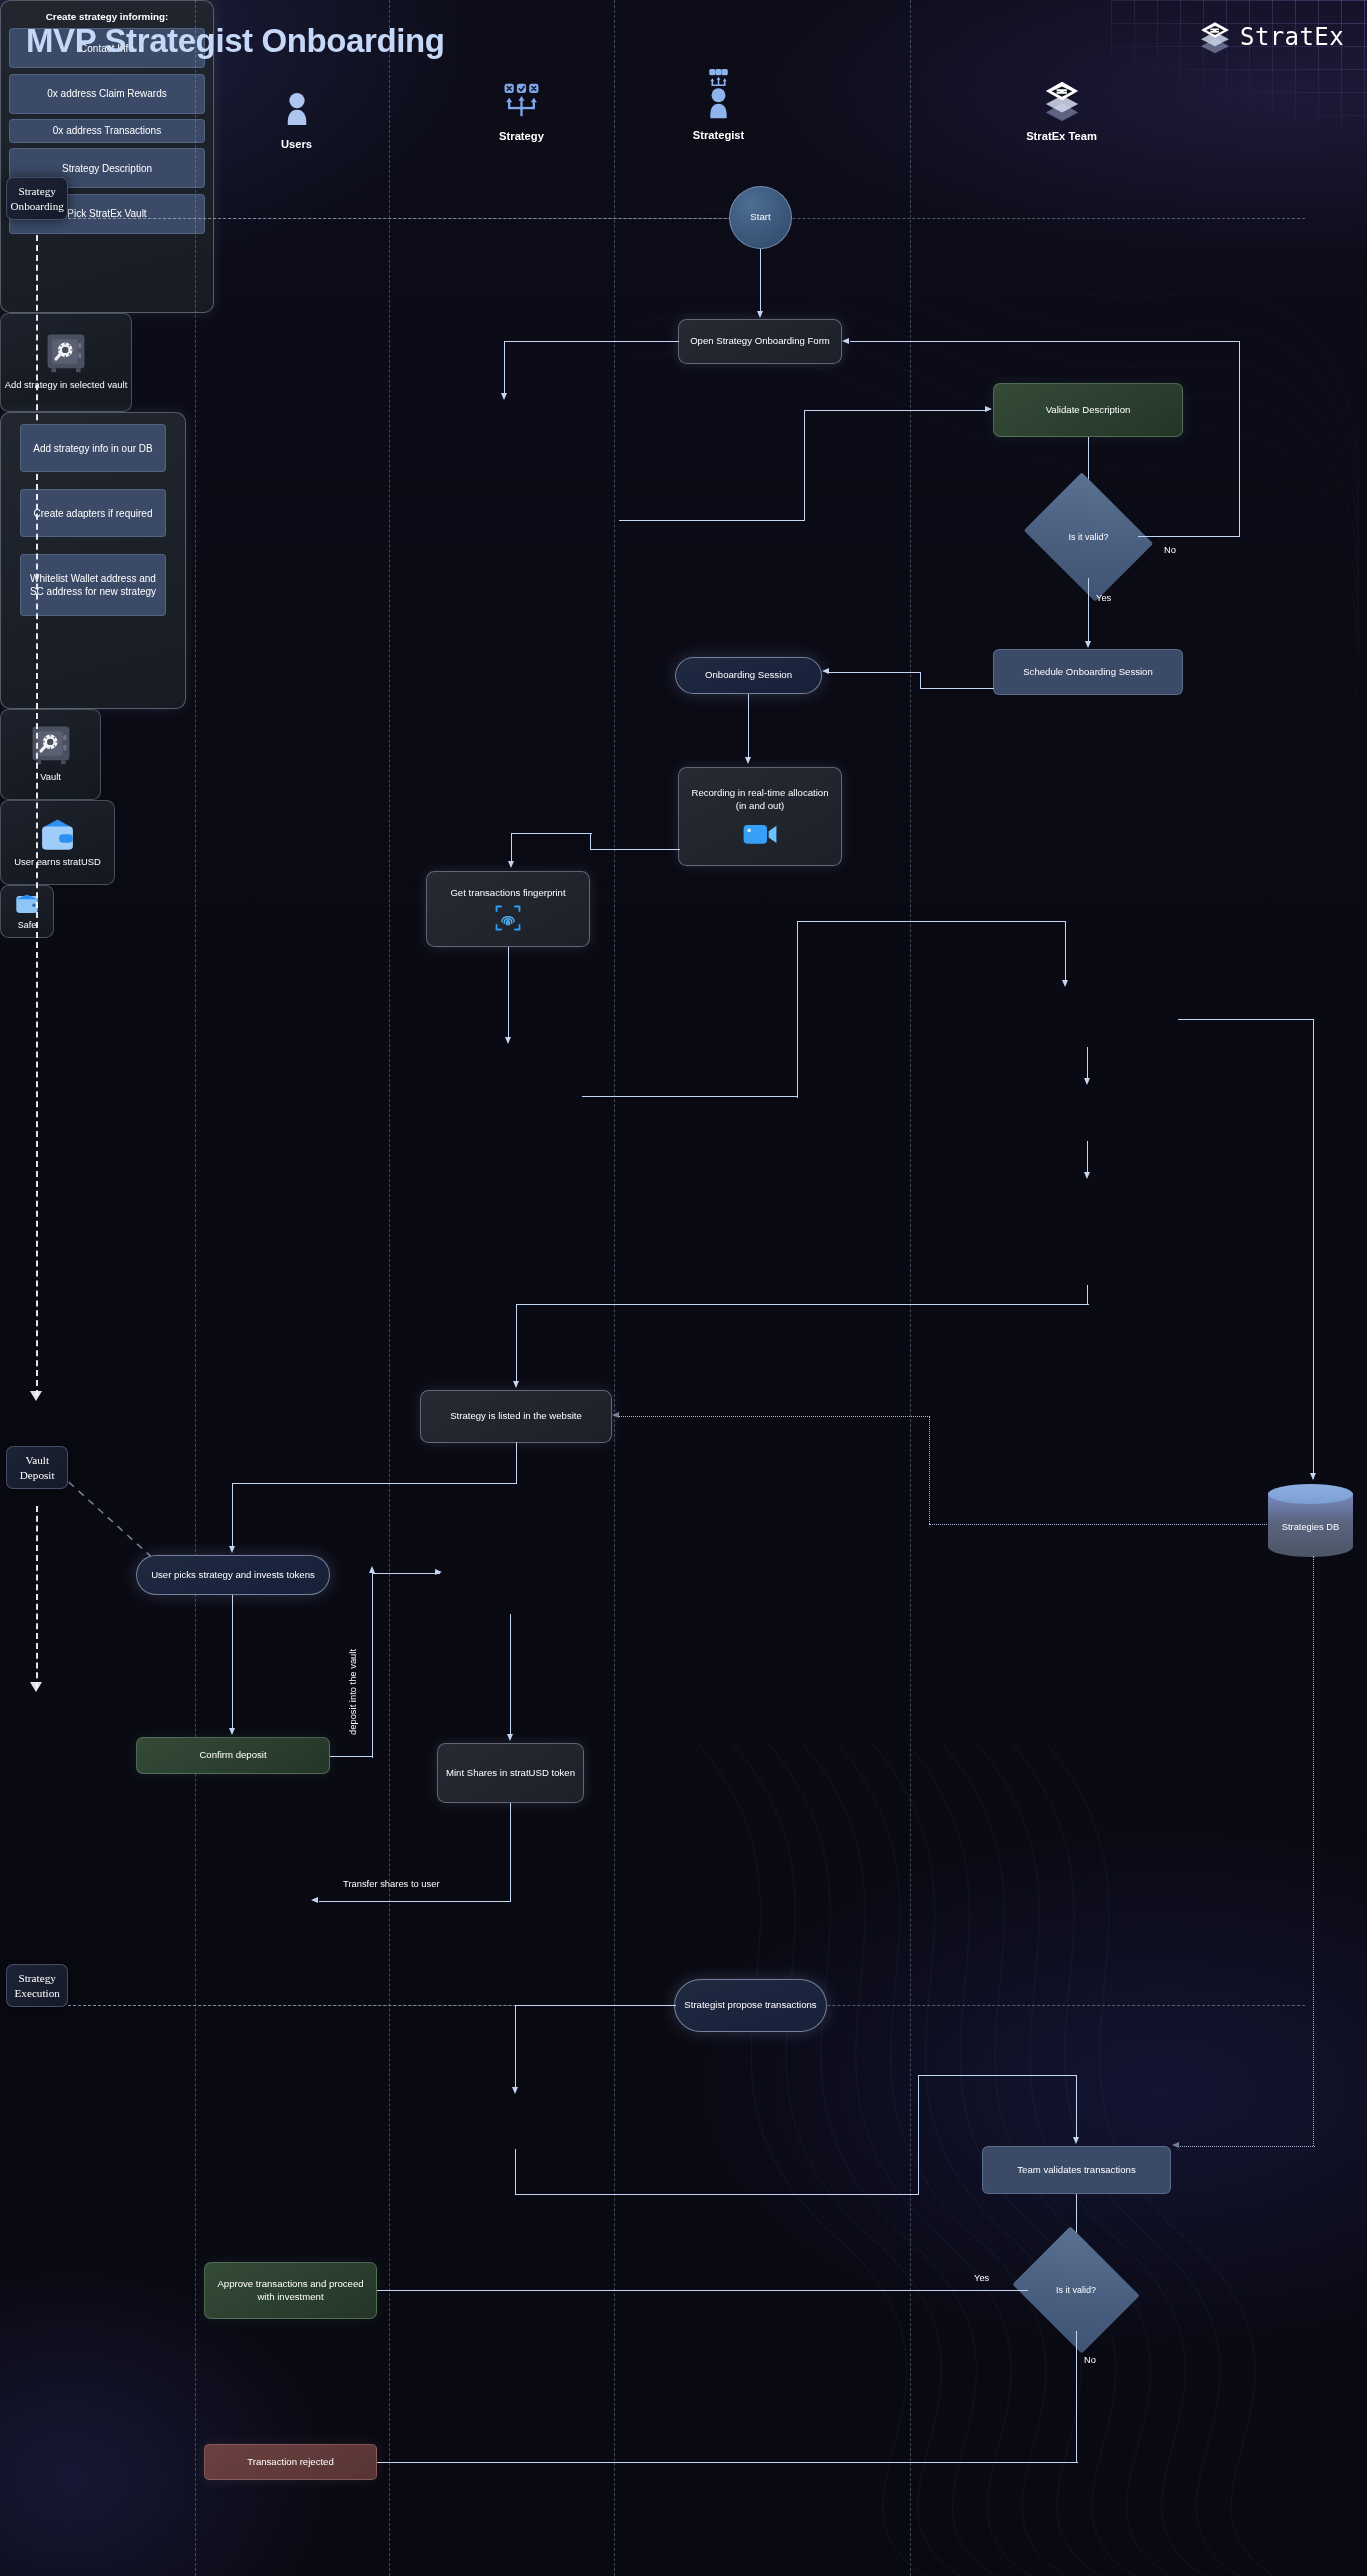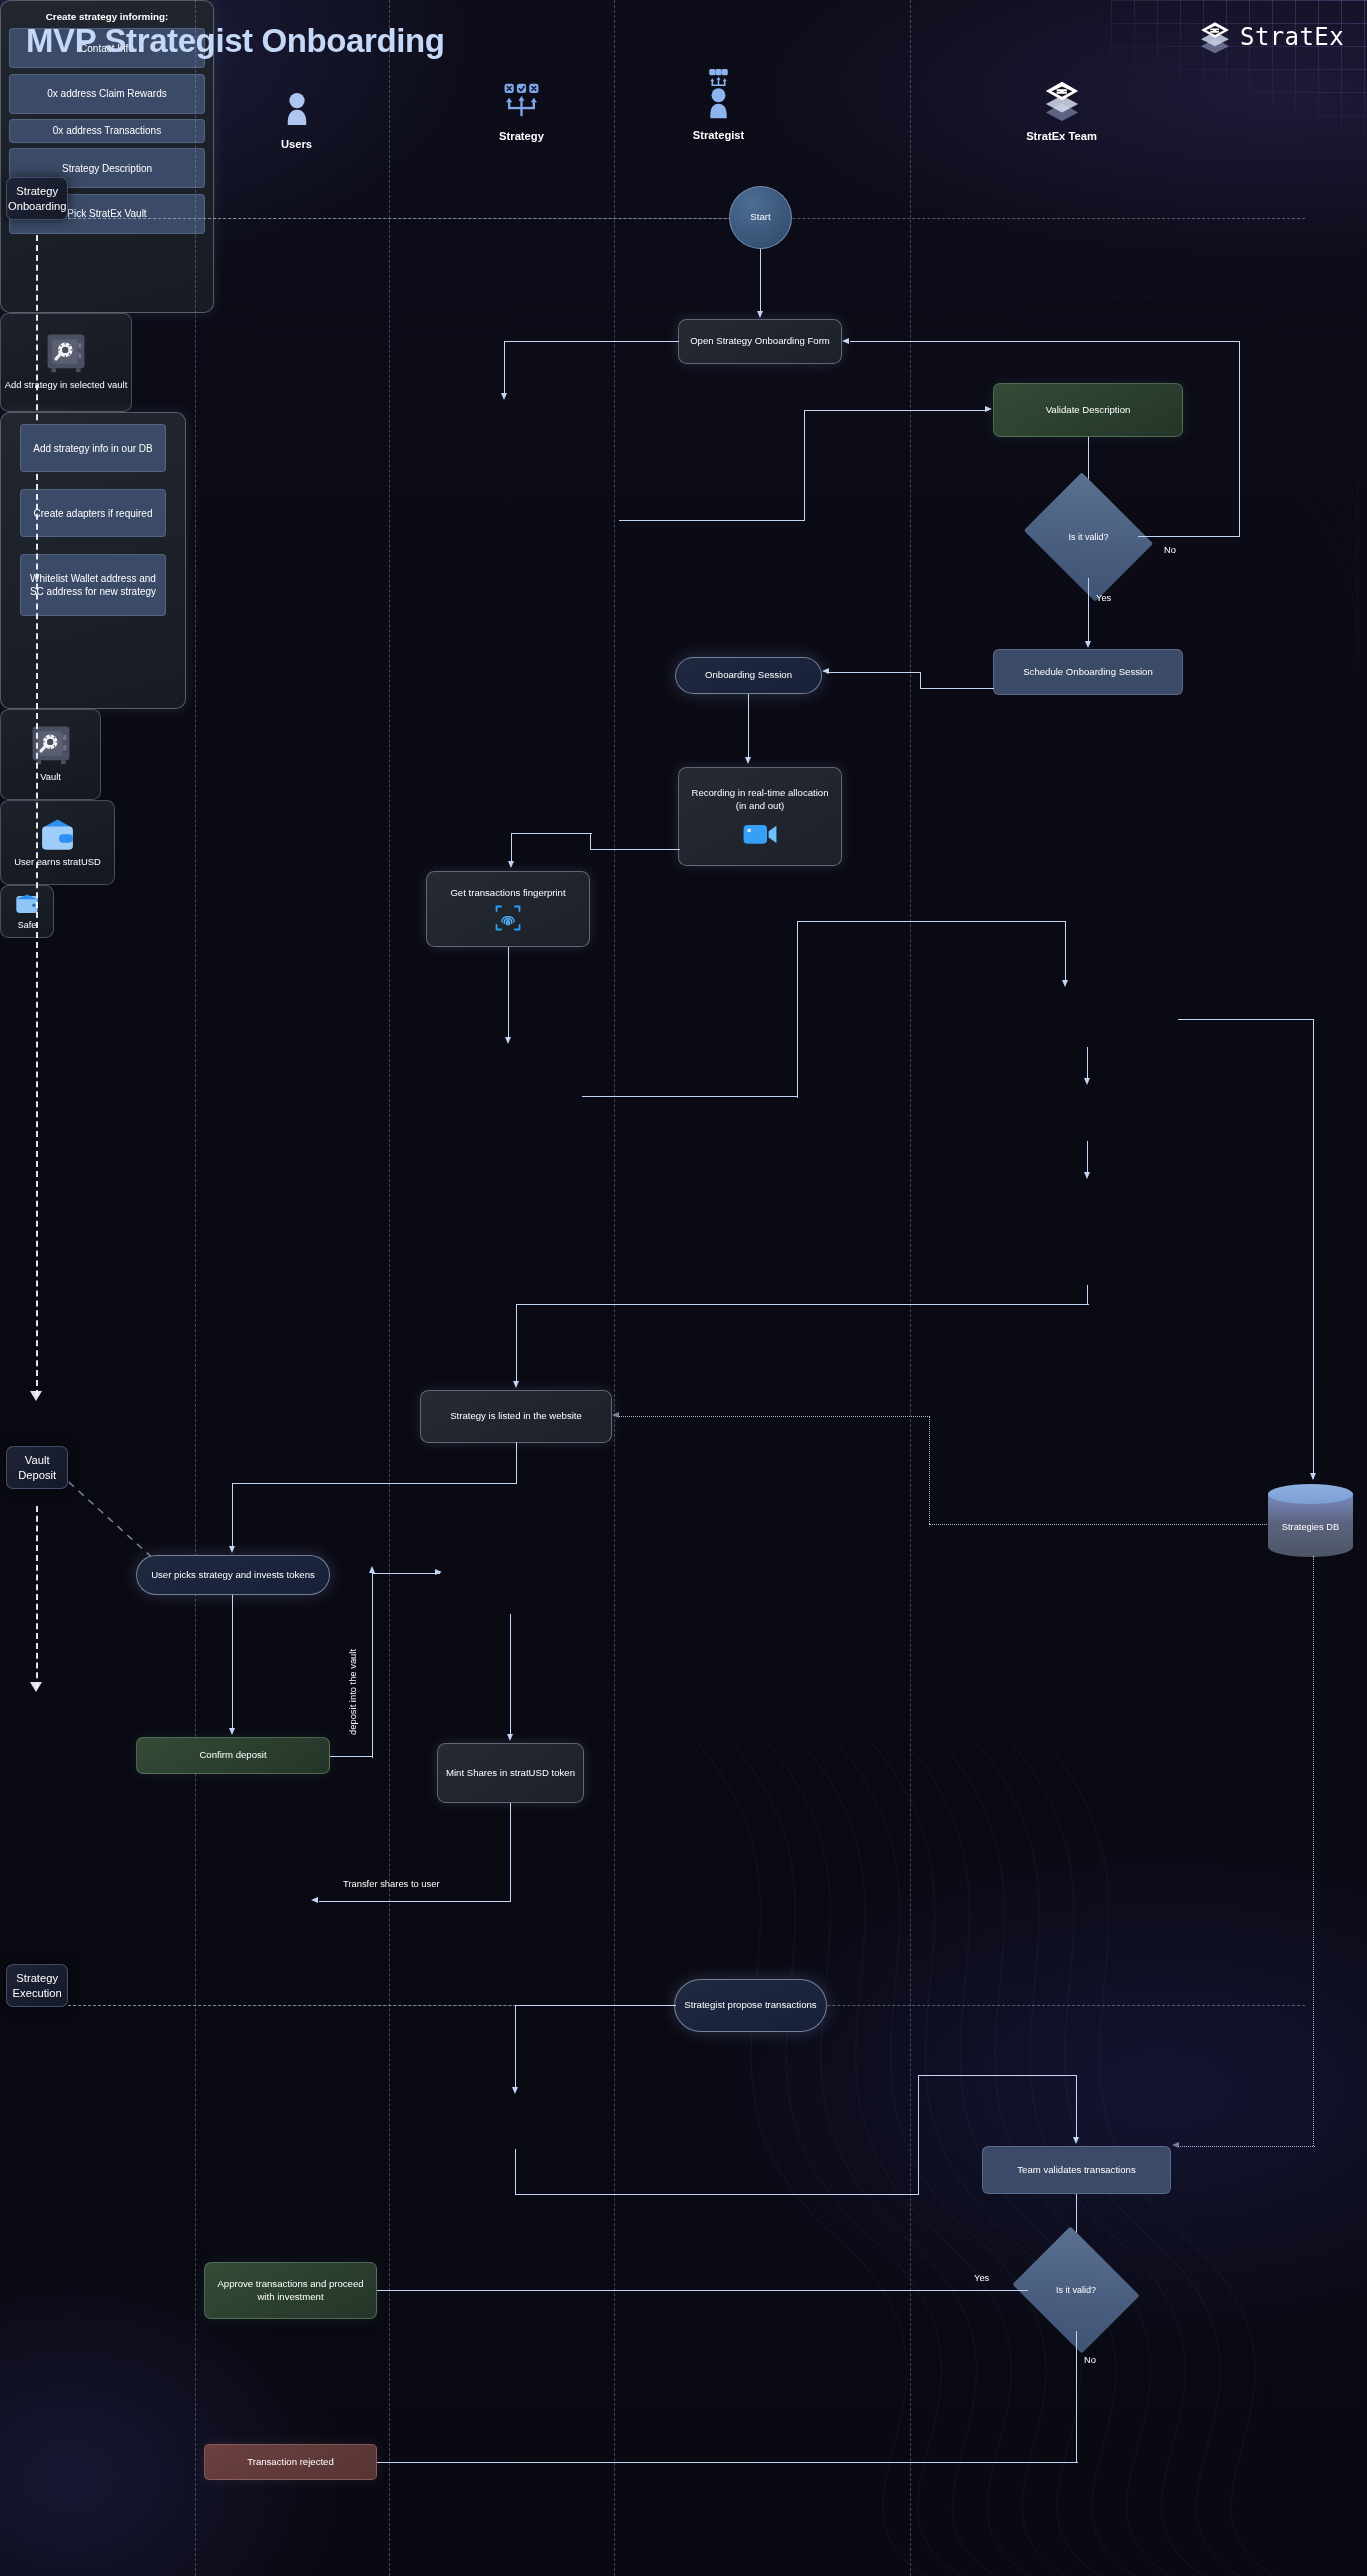--- a/index.html
+++ b/index.html
@@ -70,20 +70,21 @@
   
   .phase {
     position: absolute; width: 62px; min-height: 40px;
     border: 0.8px solid rgba(120,135,175,.45);
     border-radius: 7px;
     background: linear-gradient(135deg, #1d2336 0%, #151a29 100%);
     color: #fff; font-size: 11.2px; line-height: 1.28;
     display: flex; align-items: center; justify-content: center;
     text-align: center; padding: 6.2px 3.1px;
     box-shadow: 0 0 11px rgba(0,0,0,.6);
+    font-family: Liberation Serif, serif;
   }
   .phase-rule {
     position: absolute; height: 0;
     border-top: 0.8px dashed rgba(160,165,185,.5);
   }
   .phase-flow {
     position:absolute; width:0;
     border-left: 2.3px dashed rgba(245,246,252,.92);
   }
   .phase-arrow {

